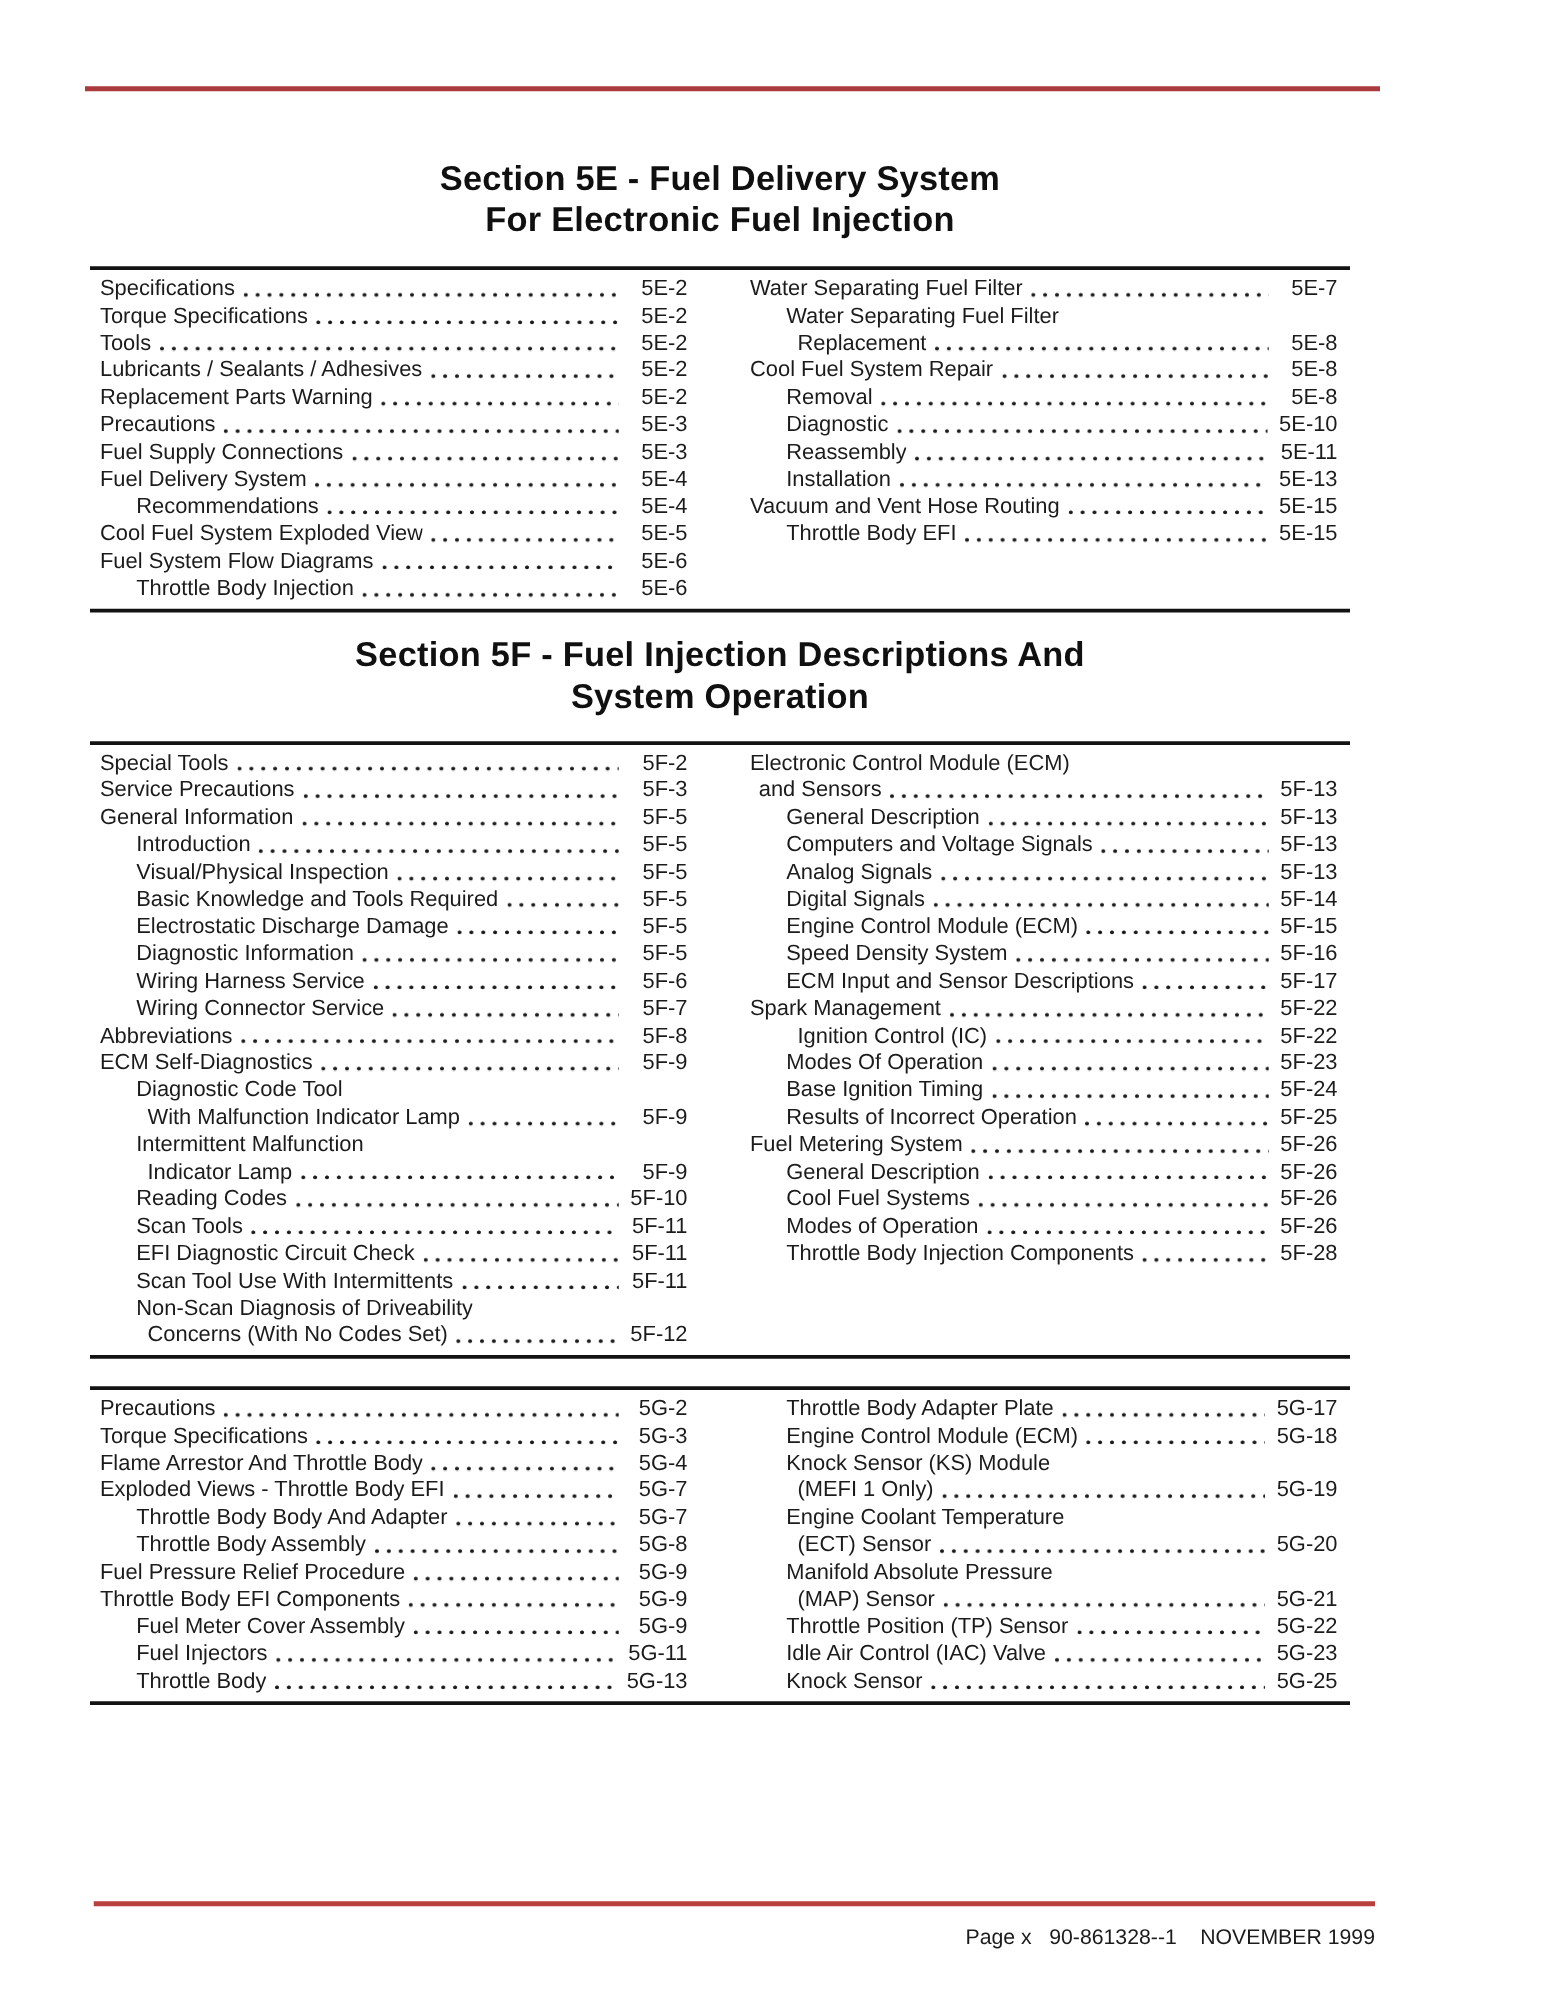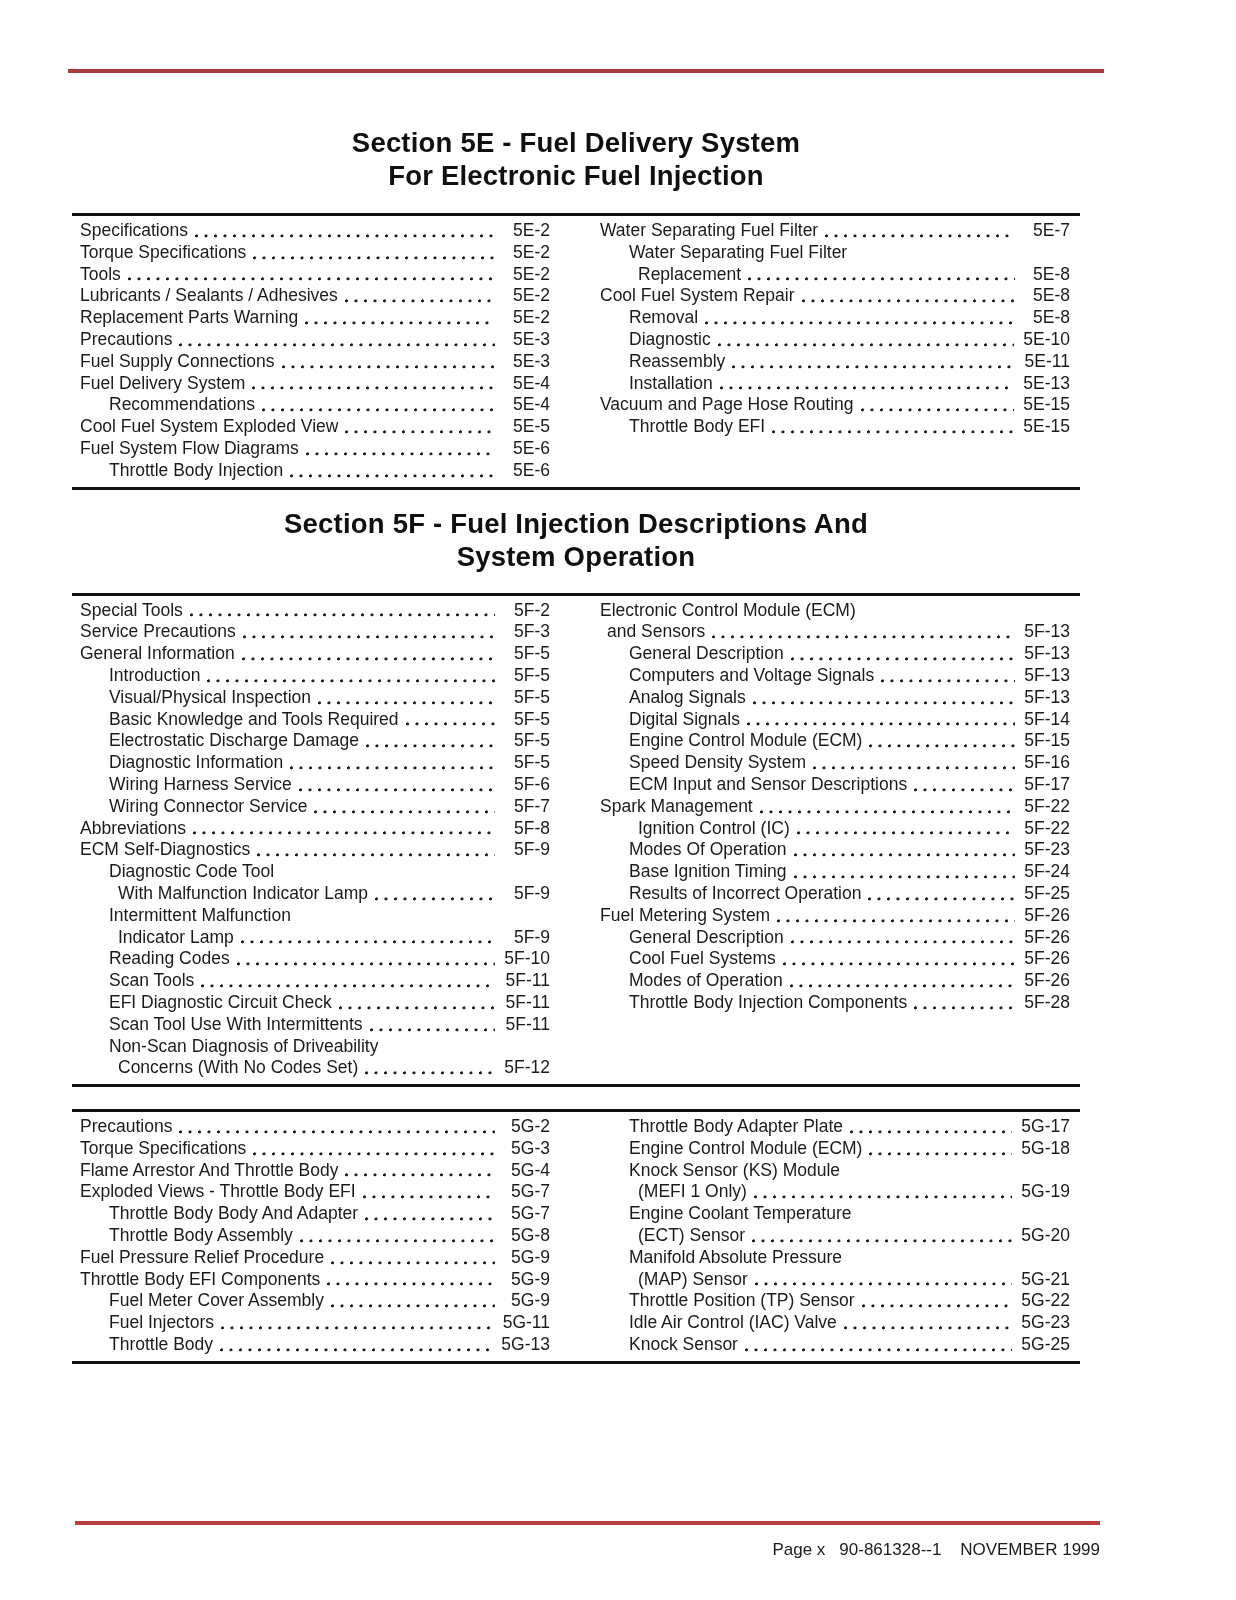--- a/index.html
+++ b/index.html
@@ -181,21 +181,21 @@
               <span class="toc-label">Reassembly</span>
               <span class="leader"></span>
               <span class="toc-page">5E-11</span>
             </div>
             <div class="toc-row ind-1">
               <span class="toc-label">Installation</span>
               <span class="leader"></span>
               <span class="toc-page">5E-13</span>
             </div>
             <div class="toc-row ind-0">
-              <span class="toc-label">Vacuum and Page Hose Routing</span>
+              <span class="toc-label">Vacuum and Vent Hose Routing</span>
               <span class="leader"></span>
               <span class="toc-page">5E-15</span>
             </div>
             <div class="toc-row ind-1">
               <span class="toc-label">Throttle Body EFI</span>
               <span class="leader"></span>
               <span class="toc-page">5E-15</span>
             </div>
           </div>
       </div>

